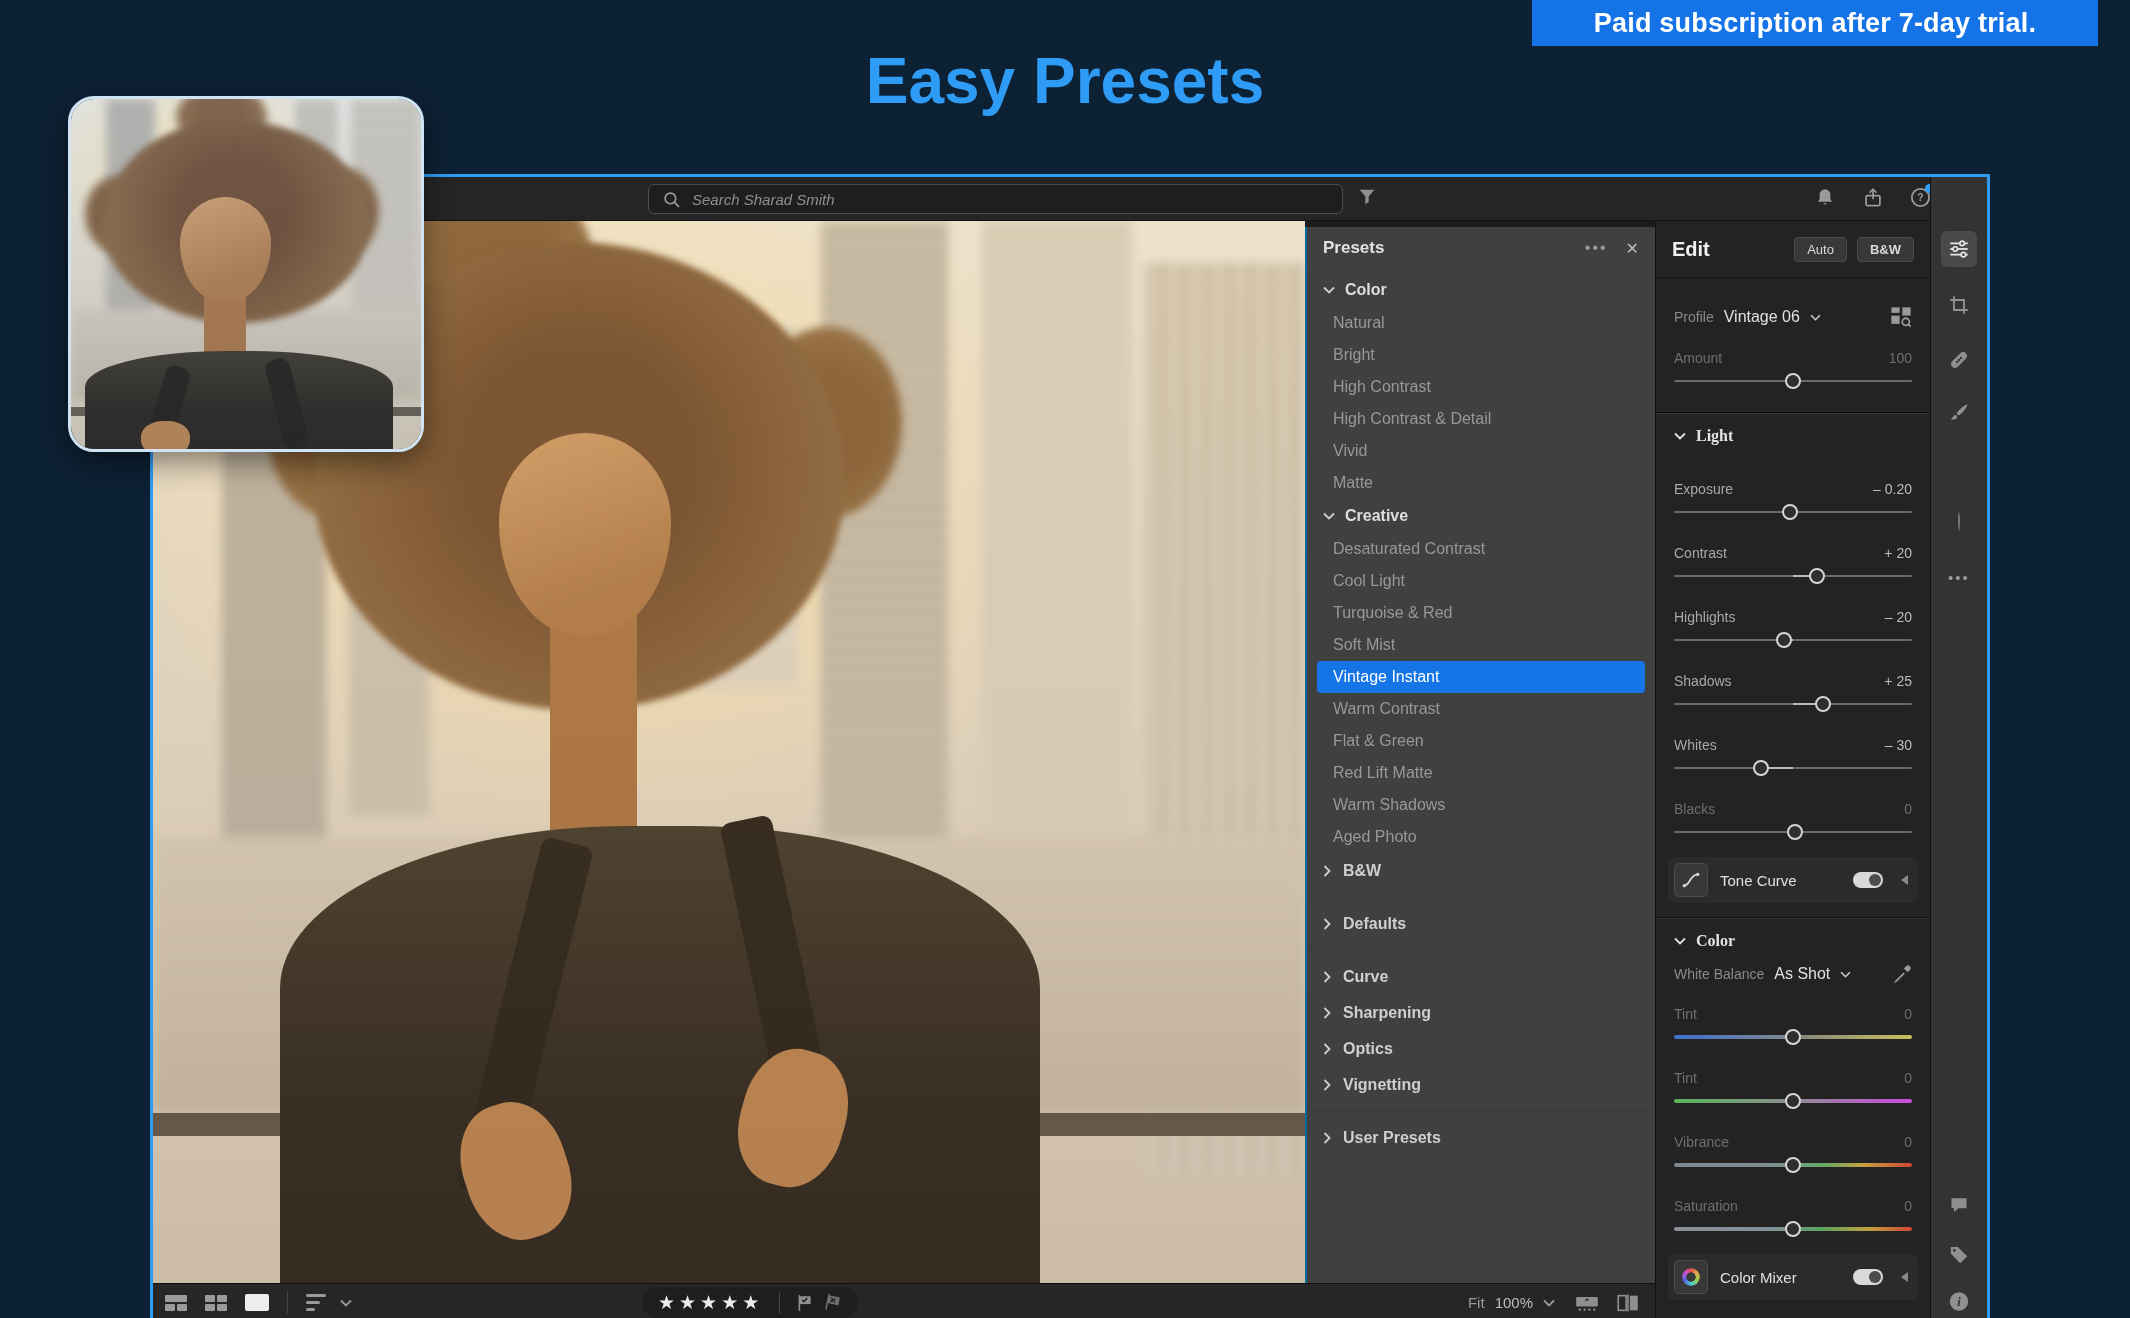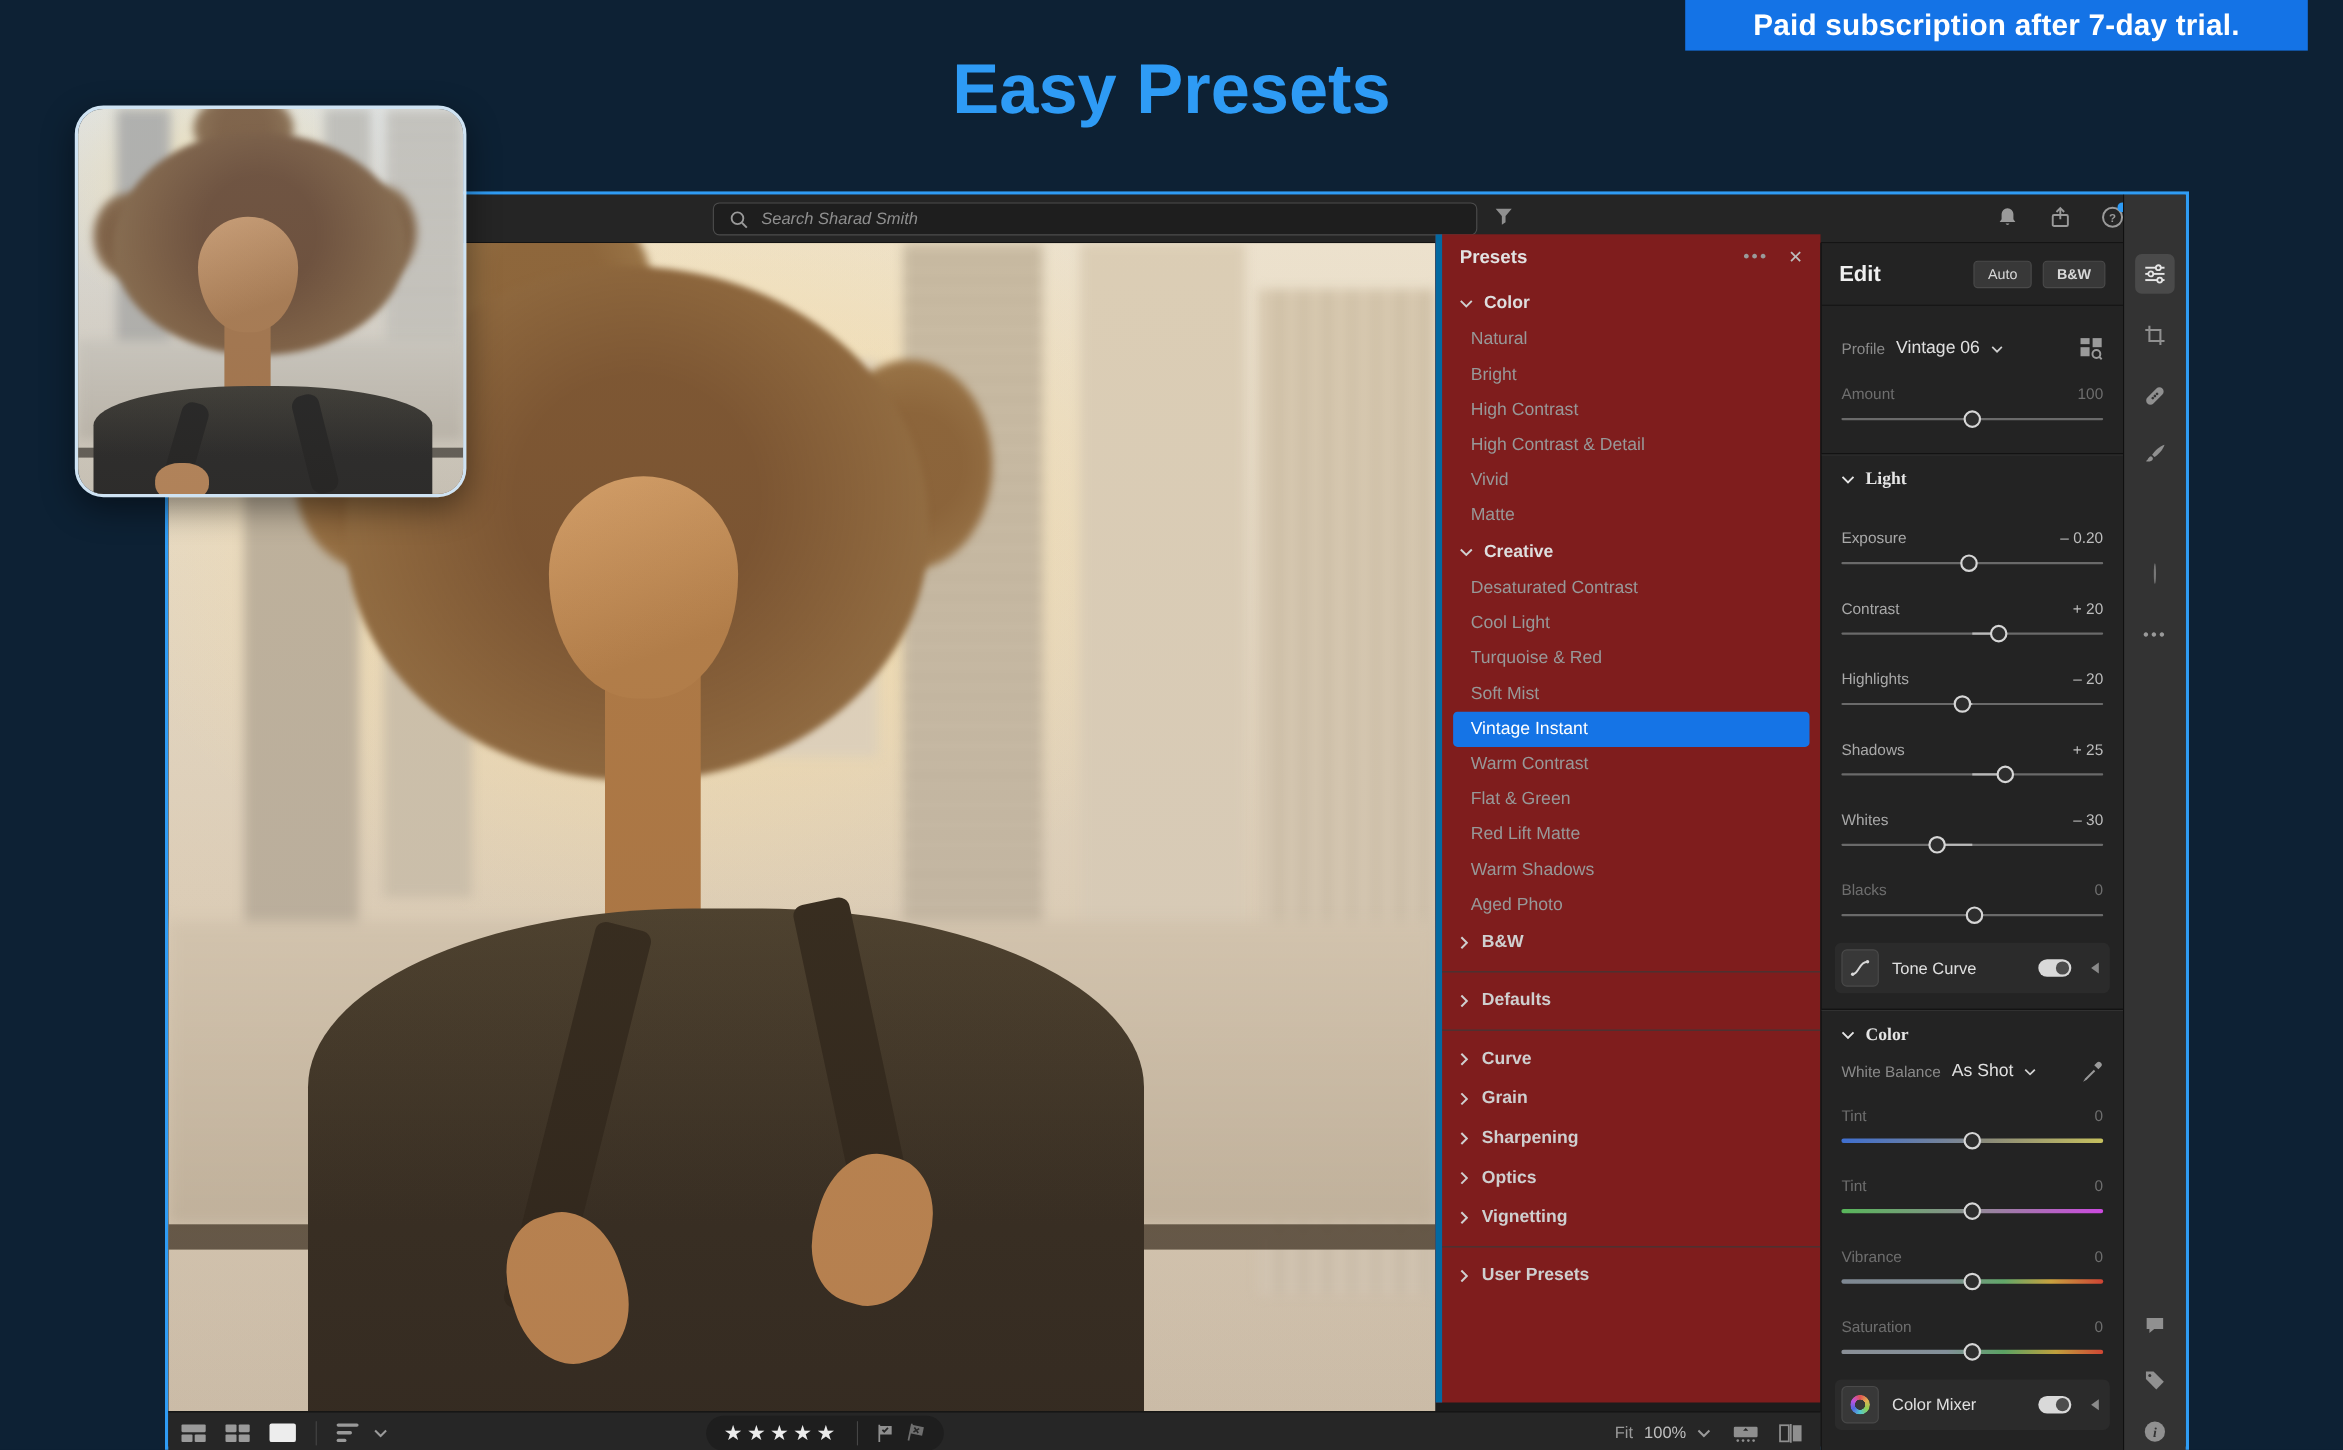--- a/index.html
+++ b/index.html
@@ -80,22 +80,22 @@
   .tmb .tee { left:4%; top:72%; width:88%; height:30%; }
   .tmb .strap.s1{ left:24%; top:76%; width:7%; height:26%; transform:rotate(16deg); }
   .tmb .strap.s2{ left:58%; top:74%; width:7%; height:26%; transform:rotate(-14deg); }
   .tmb .hand.h1{ left:20%; top:92%; width:14%; height:10%; }
 
   
   #app { position:absolute; left:150px; top:174px; width:1840px; height:1144px;
          border:3px solid #2f9cf4; background:#1c1c1c; z-index:10; }
   
   #photo-area { position:absolute; left:0; top:44px; width:1152px; height:1062px; overflow:hidden; background:#111; }
-  #presets-panel { position:absolute; left:1152px; top:36px; width:350px; height:1062px; background:#7f1d1d;
-                   border-left:6px solid #0369a1; }
+  #presets-panel { position:absolute; left:1152px; top:50px; width:350px; height:1062px; background:#404040;
+                   border-left:2px solid #0369a1; }
   #edit-panel { position:absolute; left:1502px; top:44px; width:275px; height:1144px; background:#232323;
                 border-left:1px solid #101010; }
   #tool-rail { position:absolute; left:1777px; top:0px; width:57px; height:1144px; background:#333;
                border-left:1px solid #101010; }
 
   
   #topbar { position:absolute; left:0; top:0; width:1777px; height:44px; background:#252525;
             border-bottom:1px solid #141414; }
   #searchbox { position:absolute; left:495px; top:7px; width:695px; height:30px; background:#1e1e1e;
                border:1px solid #4d4d4d; border-radius:6px; display:flex; align-items:center; gap:12px; padding:0 14px; }
@@ -331,26 +331,20 @@
       <div class="collapsed-row">
         <span class="ico"><svg width="8" height="12" viewBox="0 0 8 12">
               <path d="M1.5 1 6.5 6 1.5 11" fill="none" stroke="currentColor" stroke-width="1.8"></path>
             </svg></span>
         <span>Curve</span>
       </div>
       <div class="collapsed-row">
         <span class="ico"><svg width="8" height="12" viewBox="0 0 8 12">
               <path d="M1.5 1 6.5 6 1.5 11" fill="none" stroke="currentColor" stroke-width="1.8"></path>
             </svg></span>
-        <span>Grain</span>
-      </div>
-      <div class="collapsed-row">
-        <span class="ico"><svg width="8" height="12" viewBox="0 0 8 12">
-              <path d="M1.5 1 6.5 6 1.5 11" fill="none" stroke="currentColor" stroke-width="1.8"></path>
-            </svg></span>
         <span>Sharpening</span>
       </div>
       <div class="collapsed-row">
         <span class="ico"><svg width="8" height="12" viewBox="0 0 8 12">
               <path d="M1.5 1 6.5 6 1.5 11" fill="none" stroke="currentColor" stroke-width="1.8"></path>
             </svg></span>
         <span>Optics</span>
       </div>
       <div class="collapsed-row">
         <span class="ico"><svg width="8" height="12" viewBox="0 0 8 12">

